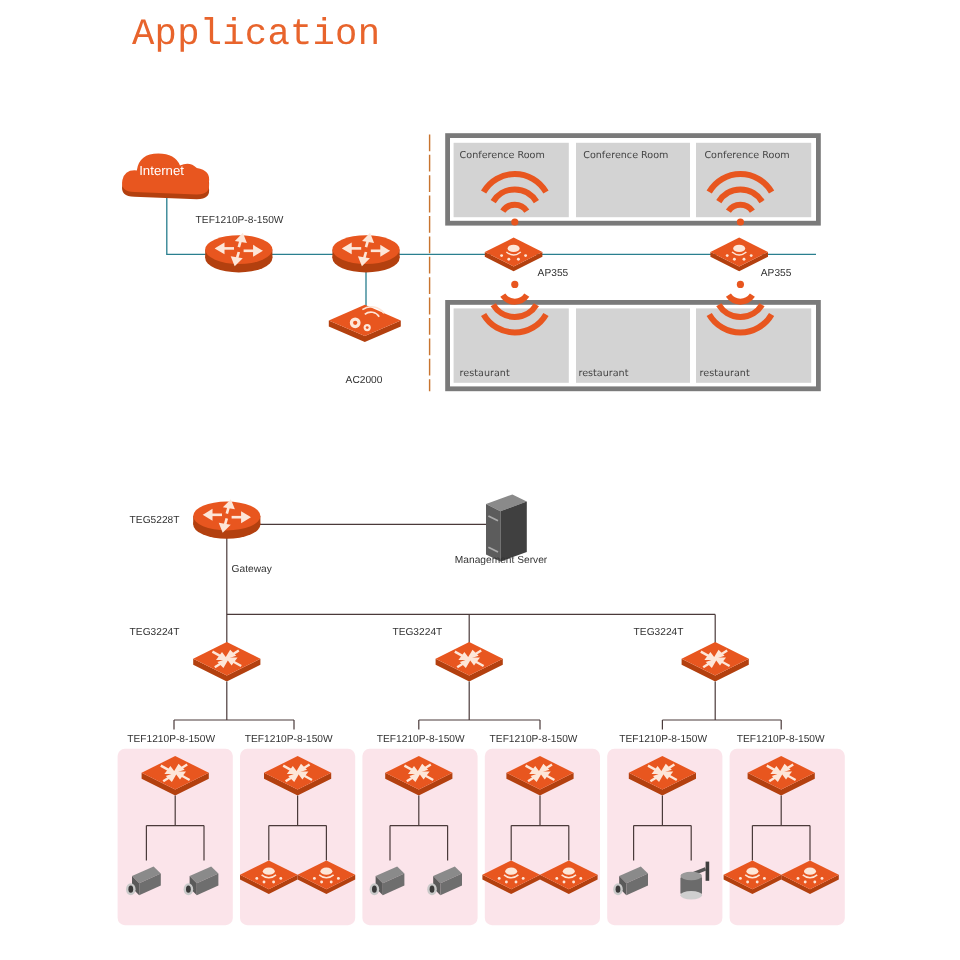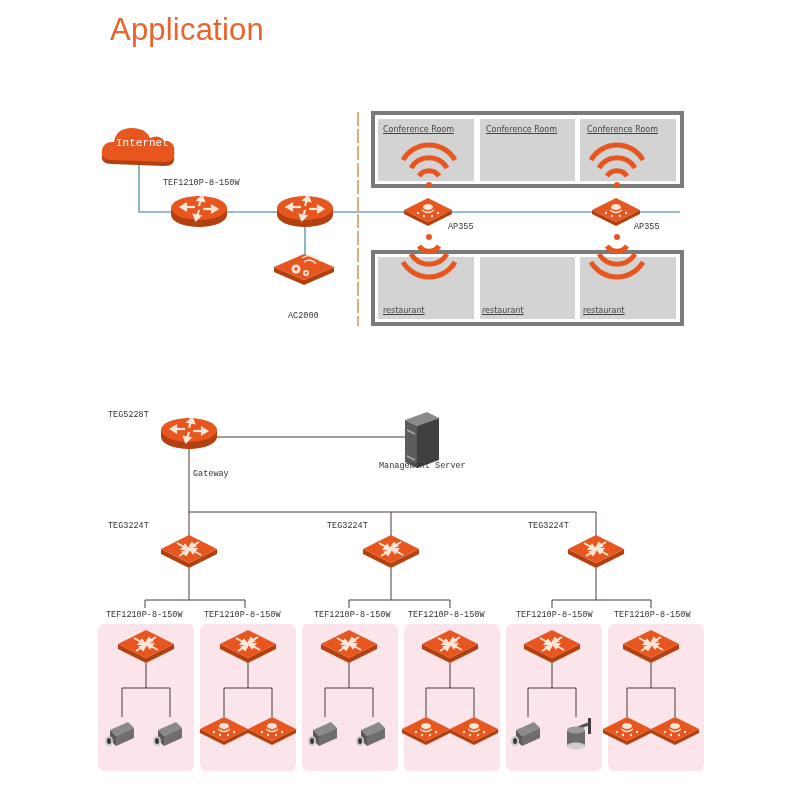--- a/index.html
+++ b/index.html
@@ -1,20 +1,20 @@
 <!DOCTYPE html>
 <html><head>
 <meta charset="utf-8">
 <style>
   html, body { margin:0; padding:0; background:#ffffff; }
   body { width:800px; height:800px; position:relative; overflow:hidden; font-family:"DejaVu Sans", sans-serif; }
   .abs { position:absolute; }
-  .title { left:110px; top:12px; font-size:31px; color:#e8642c; font-family:Liberation Sans, sans-serif; letter-spacing:0.2px; }
-  .lbl { position:absolute; font-size:8.5px; color:#333; white-space:nowrap; font-family:Liberation Mono, monospace; }
-  .room-lbl { position:absolute; font-size:8px; color:#444; white-space:nowrap;text-decoration:underline; }
+  .title { left:110px; top:12px; font-size:31px; color:#e8642c; font-family:Liberation Mono, monospace; letter-spacing:0.2px; }
+  .lbl { position:absolute; font-size:8.5px; color:#333; white-space:nowrap; font-family:Liberation Sans, sans-serif; }
+  .room-lbl { position:absolute; font-size:8px; color:#444; white-space:nowrap; }
   svg.canvas { position:absolute; left:0; top:0; }
   .pinkbox { position:absolute; background:#fbe4ea; border-radius:6px; }
 </style>
 </head>
 <body>
 
 <div class="abs title">Application</div>
 
 <div class="pinkbox" style="left:98px;top:624px;width:96px;height:147px;"></div>
 <div class="pinkbox" style="left:200px;top:624px;width:96px;height:147px;"></div>
@@ -252,21 +252,21 @@
 <div class="lbl" style="left:448px;top:222px;">AP355</div>
 <div class="lbl" style="left:634px;top:222px;">AP355</div>
 
 <div class="room-lbl" style="left:383px;top:125px;">Conference Room</div>
 <div class="room-lbl" style="left:486px;top:125px;">Conference Room</div>
 <div class="room-lbl" style="left:587px;top:125px;">Conference Room</div>
 <div class="room-lbl" style="left:383px;top:306px;">restaurant</div>
 <div class="room-lbl" style="left:482px;top:306px;">restaurant</div>
 <div class="room-lbl" style="left:583px;top:306px;">restaurant</div>
 
-<div class="lbl" style="left:108px;top:410px;">TEG5228T</div>
+<div class="lbl" style="left:108px;top:428px;">TEG5228T</div>
 <div class="lbl" style="left:193px;top:469px;">Gateway</div>
 <div class="lbl" style="left:379px;top:461px;text-align:right;">Management Server</div>
 <div class="lbl" style="left:108px;top:521px;">TEG3224T</div>
 <div class="lbl" style="left:327px;top:521px;">TEG3224T</div>
 <div class="lbl" style="left:528px;top:521px;">TEG3224T</div>
 
 <div class="lbl" style="left:106px;top:610px;">TEF1210P-8-150W</div>
 <div class="lbl" style="left:204px;top:610px;">TEF1210P-8-150W</div>
 <div class="lbl" style="left:314px;top:610px;">TEF1210P-8-150W</div>
 <div class="lbl" style="left:408px;top:610px;">TEF1210P-8-150W</div>

